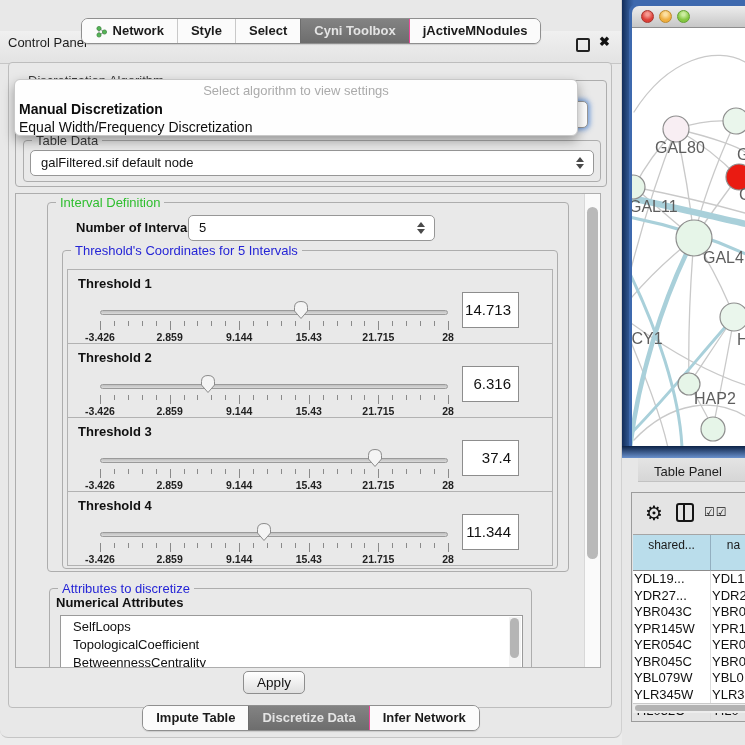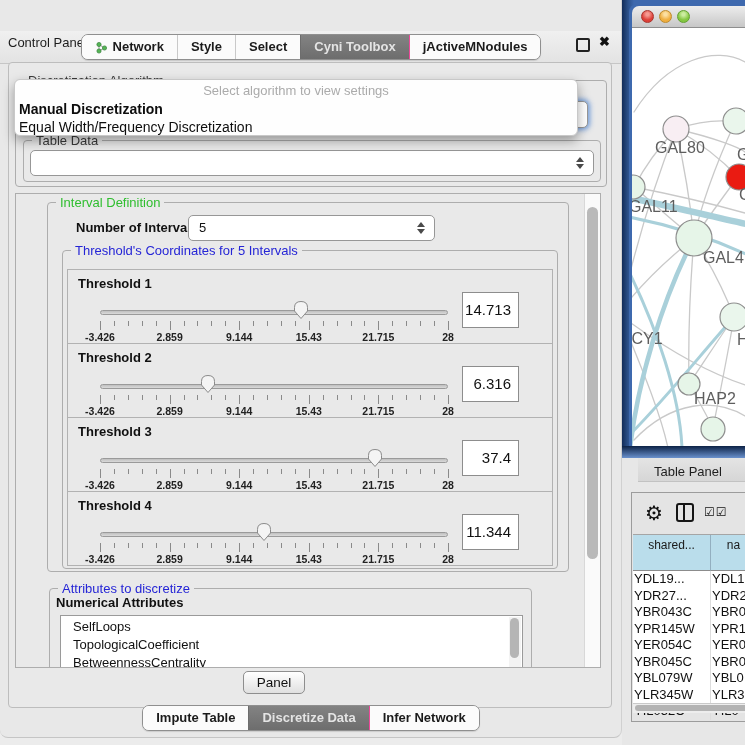--- a/index.html
+++ b/index.html
@@ -10,21 +10,21 @@
   #control-panel{position:absolute;left:0;top:0;width:622px;height:738px;background:#E8E8E8;
     border-radius:0 0 8px 8px;border-bottom:1px solid #C5C5C5;border-right:1px solid #D0D0D0;box-sizing:border-box;}
   .titlebar{position:absolute;left:0;top:8px;width:100%;height:33px;background:linear-gradient(#F0F0F0,#E3E3E3);
     border-bottom:1px solid #C6C6C6;box-sizing:border-box;margin-top:23px;}
   .titlebar .title{position:absolute;left:8px;top:0;line-height:24px;font-size:13px;color:#1c1c1c;}
   .float-btn{position:absolute;right:31px;top:7px;width:10px;height:10px;border:2px solid #222;border-radius:2px;}
   .close-btn{position:absolute;right:11px;top:3px;font-size:13px;font-weight:700;color:#111;}
 
   
   .tabs-row{position:absolute;left:0;width:622px;text-align:center;}
-  .top-tabs{top:34px;} .bottom-tabs{top:705px;}
+  .top-tabs{top:18px;} .bottom-tabs{top:705px;}
   .tabgroup{display:inline-flex;border:1px solid #8F8F8F;border-radius:7px;background:#FBFBFB;overflow:hidden;height:24px;
     box-shadow:0 1px 1px rgba(0,0,0,.12);}
   .tab{padding:0 13px;line-height:24px;font-size:13px;font-weight:700;color:#1b1b1b;display:flex;align-items:center;gap:5px;background:#FBFBFB;}
   .tab+.tab{border-left:1px solid #C9C9C9;}
   .tab.selected{background:linear-gradient(#838383,#6D6D6D);color:#E4E4E4;border-left:1px solid #6D6D6D;}
   .tab.selected+.tab{border-left:1px solid #ec4899;}
   .net-icon{width:13px;height:13px;}
 
   
   .outer-panel{position:absolute;left:8px;top:62px;width:604px;height:646px;border:1px solid #BDBDBD;border-radius:4px;
@@ -164,20 +164,21 @@
     </div>
 
     <div class="outer-panel">
 
       <div class="group disc-group">
         <span class="group-title dark">Discretization Algorithm</span>
         <div class="combo algo-combo"></div>
         <div class="group table-data-group">
           <span class="group-title dark">Table Data</span>
           <div class="combo td-combo">
+            <span class="combo-text">galFiltered.sif default node</span>
             <span class="combo-arrows">
                 <i class="up"></i>
                 <i class="dn"></i>
               </span>
           </div>
         </div>
       </div>
 
       <div class="scroll-panel">
         <div class="group interval-group">
@@ -378,21 +379,21 @@
                 <div class="list-thumb"></div>
               </div>
           </div>
         </div>
 
         <div class="vscrollbar">
             <div class="vthumb"></div>
           </div>
       </div>
 
-      <button class="apply-btn">Panel</button>
+      <button class="apply-btn">Apply</button>
     </div>
 
     <div class="tabs-row bottom-tabs">
       <div class="tabgroup">
         <div class="tab">
             <span>Impute Table</span>
           </div>
         <div class="tab selected">
             <span>Discretize Data</span>
           </div>

